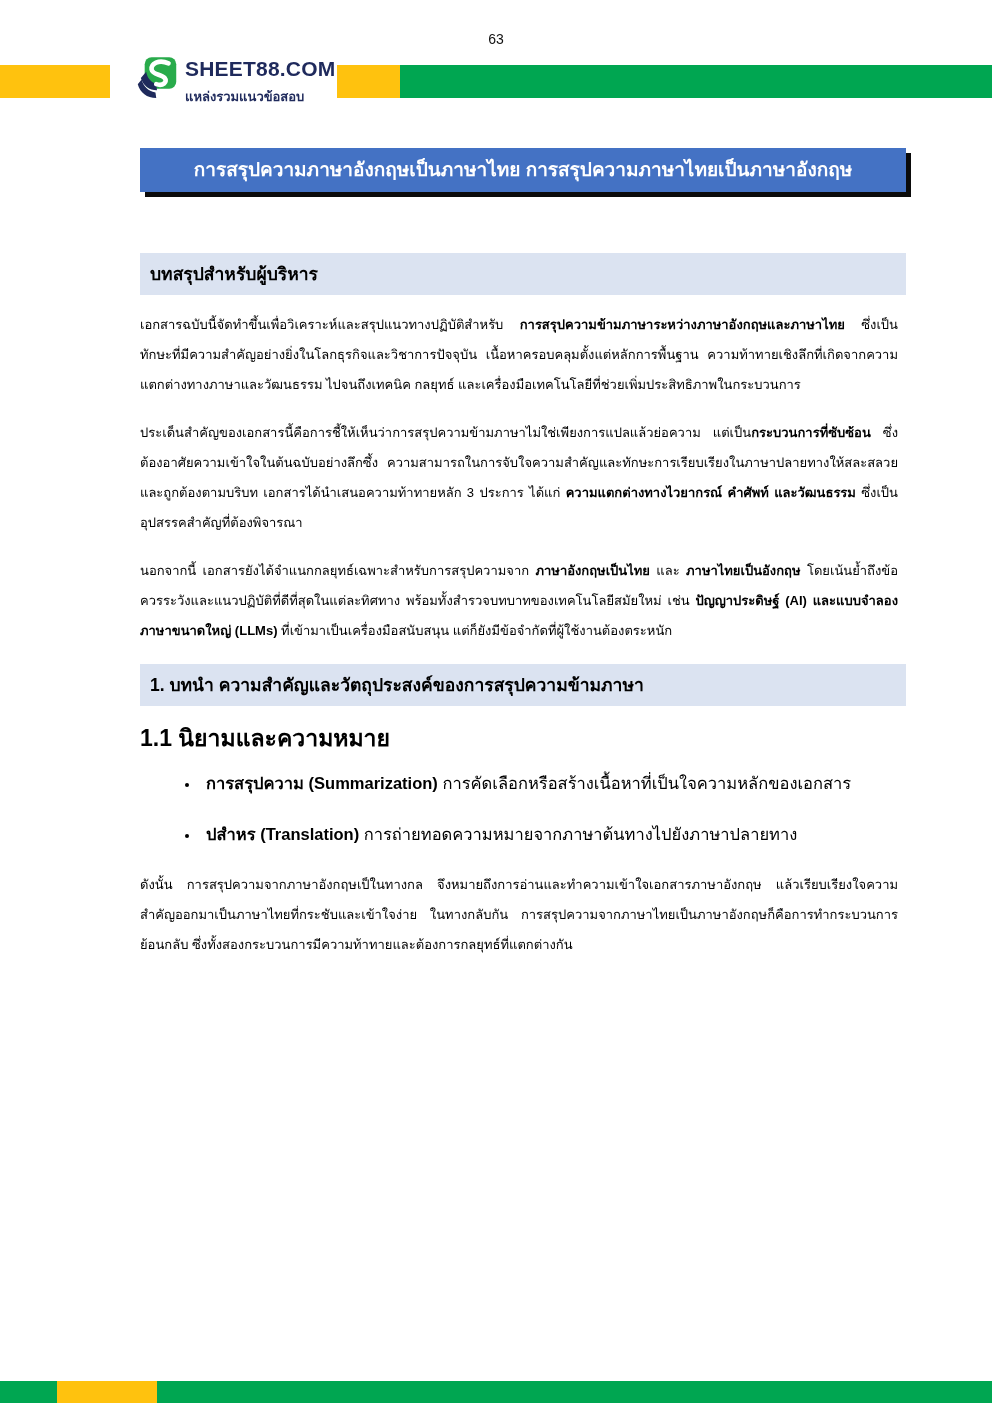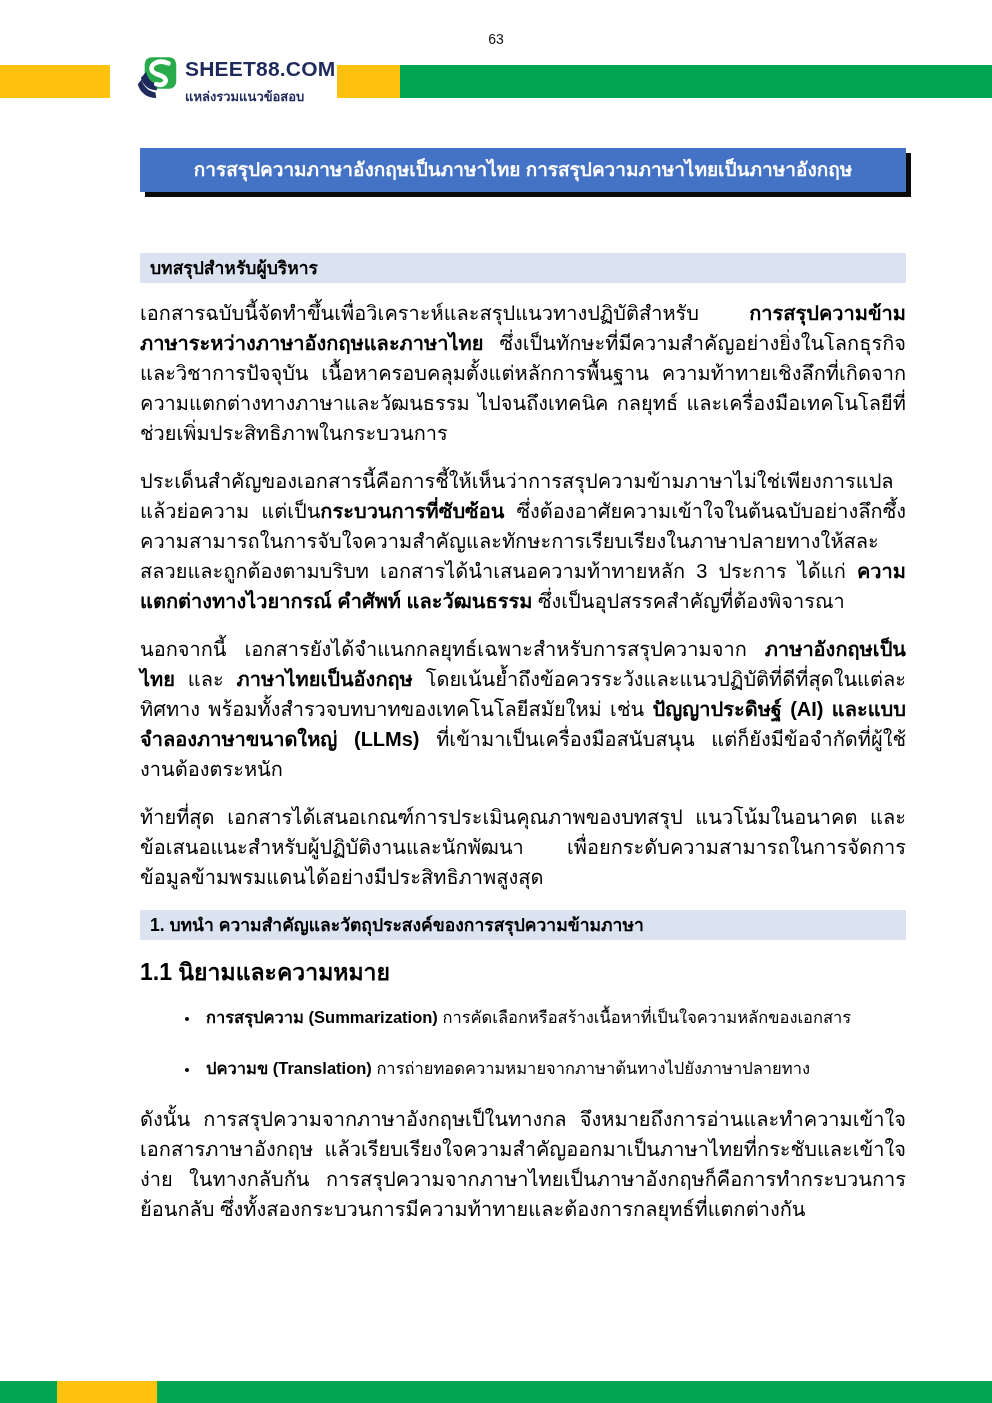--- a/index.html
+++ b/index.html
@@ -21,23 +21,23 @@
 
   
   .content{position:absolute;left:140px;top:148px;width:766px;}
   .title-banner{
     background:#4472C4;box-shadow:5px 5px 0 #0b0b0b;color:#fff;
     font-weight:bold;font-size:19px;line-height:26px;text-align:center;
     padding:9px 22px;margin:0 0 61px 0;
   }
   .section-heading{
     background:#DBE3F1;font-weight:bold;font-size:17.5px;line-height:24px;
-    padding:3px 10px;margin:0 0 15px 0;
+    padding:9px 10px;margin:0 0 15px 0;
   }
-  .para{font-size:20px;line-height:30px;text-align:justify;margin:0 0 18px 0;}
+  .para{font-size:13px;line-height:30px;text-align:justify;margin:0 8px 18px 0;}
   .subheading{font-size:23px;font-weight:bold;margin:20px 0 18px 0;line-height:24px;}
   ul.bullets{margin:2px 0 2px 0;padding:0 0 0 60px;list-style:disc;}
   ul.bullets li{font-size:16.5px;line-height:30px;margin:0 0 21px 0;padding-left:6px;}
   ul.bullets li::marker{font-size:13px;}
   b{font-weight:bold;}
 
   
   .footer-bar{position:absolute;bottom:0;height:22px;}
   .footer-green-left{left:0;width:57px;background:#00A651;}
   .footer-yellow{left:57px;width:100px;background:#FFC20E;}
@@ -72,30 +72,29 @@
 
     <div class="title-banner">
       <span>การสรุปความภาษาอังกฤษเป็นภาษาไทย การสรุปความภาษาไทยเป็นภาษาอังกฤษ</span>
     </div>
 
     <div class="section-heading">บทสรุปสำหรับผู้บริหาร</div>
 
     <p class="para"><span>เอกสารฉบับนี้จัดทำขึ้นเพื่อวิเคราะห์และสรุปแนวทางปฏิบัติสำหรับ </span><b>การสรุปความข้ามภาษาระหว่างภาษาอังกฤษและภาษาไทย</b><span> ซึ่งเป็นทักษะที่มีความสำคัญอย่างยิ่งในโลกธุรกิจและวิชาการปัจจุบัน เนื้อหาครอบคลุมตั้งแต่หลักการพื้นฐาน ความท้าทายเชิงลึกที่เกิดจากความแตกต่างทางภาษาและวัฒนธรรม ไปจนถึงเทคนิค กลยุทธ์ และเครื่องมือเทคโนโลยีที่ช่วยเพิ่มประสิทธิภาพในกระบวนการ</span></p>
     <p class="para"><span>ประเด็นสำคัญของเอกสารนี้คือการชี้ให้เห็นว่าการสรุปความข้ามภาษาไม่ใช่เพียงการแปลแล้วย่อความ แต่เป็น</span><b>กระบวนการที่ซับซ้อน</b><span> ซึ่งต้องอาศัยความเข้าใจในต้นฉบับอย่างลึกซึ้ง ความสามารถในการจับใจความสำคัญและทักษะการเรียบเรียงในภาษาปลายทางให้สละสลวยและถูกต้องตามบริบท เอกสารได้นำเสนอความท้าทายหลัก 3 ประการ ได้แก่ </span><b>ความแตกต่างทางไวยากรณ์ คำศัพท์ และวัฒนธรรม</b><span> ซึ่งเป็นอุปสรรคสำคัญที่ต้องพิจารณา</span></p>
     <p class="para"><span>นอกจากนี้ เอกสารยังได้จำแนกกลยุทธ์เฉพาะสำหรับการสรุปความจาก </span><b>ภาษาอังกฤษเป็นไทย</b><span> และ </span><b>ภาษาไทยเป็นอังกฤษ</b><span> โดยเน้นย้ำถึงข้อควรระวังและแนวปฏิบัติที่ดีที่สุดในแต่ละทิศทาง พร้อมทั้งสำรวจบทบาทของเทคโนโลยีสมัยใหม่ เช่น </span><b>ปัญญาประดิษฐ์ (AI) และแบบจำลองภาษาขนาดใหญ่ (LLMs)</b><span> ที่เข้ามาเป็นเครื่องมือสนับสนุน แต่ก็ยังมีข้อจำกัดที่ผู้ใช้งานต้องตระหนัก</span></p>
-    <p class="para"><span>ท้ายที่สุด เอกสารได้เสนอเกณฑ์การประเมินคุณภาพของบทสรุป แนวโน้มในอนาคต และข้อเสนอแนะสำหรับผู้ปฏิบัติงานและนักพัฒนา เพื่อยกระดับความสามารถในการจัดการข้อมูลข้ามพรมแดนได้อย่างมีประสิทธิภาพสูงสุด</span></p>
 
     <div class="section-heading">1. บทนำ ความสำคัญและวัตถุประสงค์ของการสรุปความข้ามภาษา</div>
 
     <div class="subheading">1.1 นิยามและความหมาย</div>
 
 
     <ul class="bullets">
       <li><b>การสรุปความ (Summarization)</b><span> การคัดเลือกหรือสร้างเนื้อหาที่เป็นใจความหลักของเอกสาร</span></li>
-      <li><b>ปความข (Translation)</b><span> การถ่ายทอดความหมายจากภาษาต้นทางไปยังภาษาปลายทาง</span></li>
+      <li><b>ปสำหร (Translation)</b><span> การถ่ายทอดความหมายจากภาษาต้นทางไปยังภาษาปลายทาง</span></li>
     </ul>
 
     <p class="para"><span>ดังนั้น การสรุปความจากภาษาอังกฤษเป็ในทางกล จึงหมายถึงการอ่านและทำความเข้าใจเอกสารภาษาอังกฤษ แล้วเรียบเรียงใจความสำคัญออกมาเป็นภาษาไทยที่กระชับและเข้าใจง่าย ในทางกลับกัน การสรุปความจากภาษาไทยเป็นภาษาอังกฤษก็คือการทำกระบวนการย้อนกลับ ซึ่งทั้งสองกระบวนการมีความท้าทายและต้องการกลยุทธ์ที่แตกต่างกัน</span></p>
 
   </div>
 
   <div class="footer-bar footer-green-left"></div>
   <div class="footer-bar footer-yellow"></div>
   <div class="footer-bar footer-green-right"></div>
 

